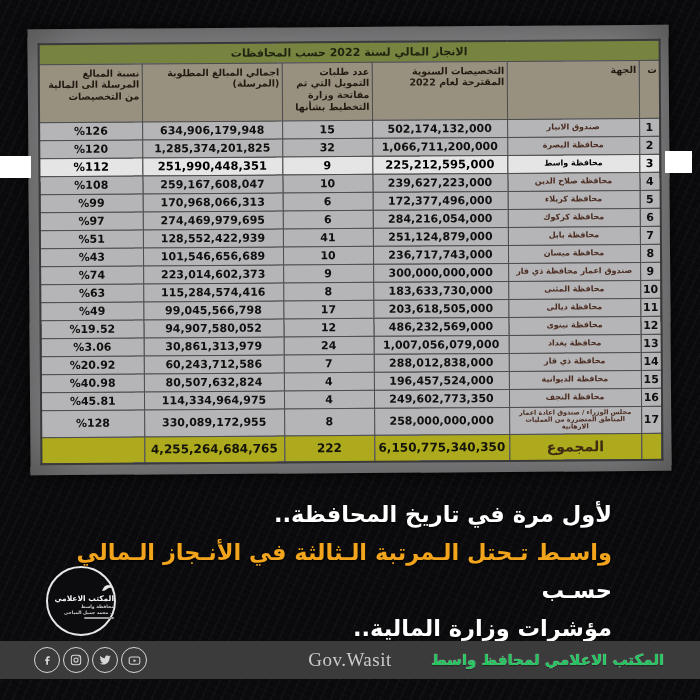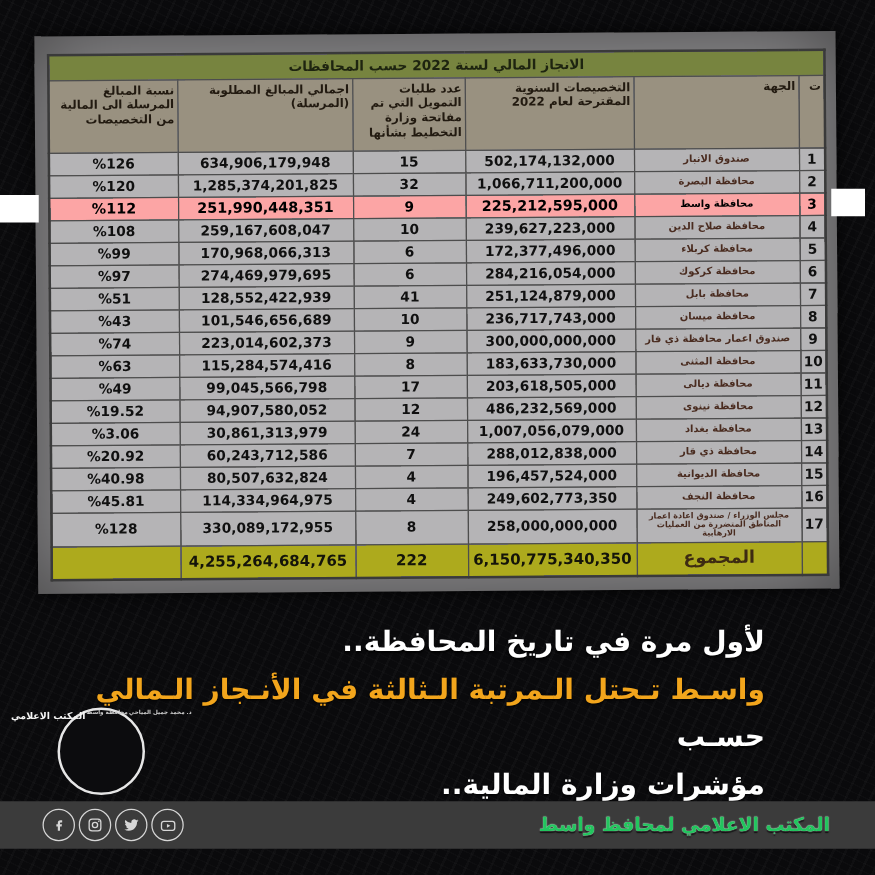--- a/index.html
+++ b/index.html
@@ -22,21 +22,21 @@
     overflow:hidden;}
   .t-title{height:20px;background:#77843f;color:#1e2410;font-size:11px;font-weight:bold;
     text-align:center;vertical-align:middle;}
   thead th.colh{height:58px;background:#999180;color:#221a10;font-size:9.5px;font-weight:bold;
     text-align:right;vertical-align:top;padding-top:3px;line-height:1.25;}
   tbody td{height:18px;background:#b5b4b6;text-align:center;vertical-align:middle;}
   tbody td.cell-no{font-size:11px;font-weight:bold;color:#111;}
   tbody td.cell-entity{font-size:8px;font-weight:bold;color:#4a2c20;line-height:1.1;}
   tbody td.cell-annual, tbody td.cell-sent, tbody td.cell-requests, tbody td.cell-pct{
     font-size:11px;font-weight:bold;color:#101010;direction:ltr;}
-  tbody tr.hl td{background:#fca5a5;color:#000;}
+  tbody tr.hl td{background:#e5e5e5;color:#000;}
   tbody tr.hl td.cell-annual, tbody tr.hl td.cell-sent, tbody tr.hl td.cell-pct{font-size:11.5px;}
   tbody tr:nth-child(17) td{height:27px;}
   tbody tr:nth-child(17) td.cell-entity{font-size:6.5px;}
   tfoot td{height:27px;background:#adaa1d;text-align:center;vertical-align:middle;
     font-size:12px;font-weight:bold;color:#14140a;}
   tfoot td.cell-annual, tfoot td.cell-sent, tfoot td.cell-requests{direction:ltr;}
   tfoot td.cell-label{font-size:14px;color:#3d2b12;margin-top:12px;}
 
   
   .strip{position:absolute;background:#ffffff;z-index:5;}
@@ -45,21 +45,21 @@
 
   
   .caption{position:absolute;top:495px;right:88px;left:18px;direction:rtl;text-align:right;
     font-weight:bold;font-size:22.5px;line-height:38px;color:#fff;
     text-shadow:0 1px 2px rgba(0,0,0,.9);}
   .caption .hl-text{color:#f2a51c;}
 
   
   .stamp{position:absolute;left:46px;top:566px;width:72px;height:72px;}
   .stamp .ring{width:66px;height:66px;border:2px solid #e6e6e6;border-radius:50%;
-    background:#0c0c0e;display:flex;flex-direction:row;align-items:flex-start;
+    background:#0c0c0e;display:flex;flex-direction:column;align-items:flex-end;
     justify-content:center;gap:1px;}
   .stamp .emblem{width:14px;height:10px;}
   .stamp .s-main{color:#f5f5f5;font-size:7.5px;font-weight:bold;direction:rtl;white-space:nowrap;}
   .stamp .s-sub{color:#cfcfcf;font-size:4.5px;font-weight:bold;direction:rtl;white-space:nowrap;}
   .stamp .s-micro{width:30px;height:2px;background:#9a9a9a;border-radius:1px;margin-top:1px;}
 
   
   .footer-bar{position:absolute;left:0;top:641px;width:700px;height:38px;background:#3b3b3b;
     display:flex;align-items:center;}
   .socials{display:flex;gap:3px;margin-left:34px;}
@@ -293,16 +293,17 @@
             <path fill="#d6d6d6" d="M22 5.9c-.7.3-1.5.6-2.3.7.8-.5 1.5-1.3 1.8-2.2-.8.5-1.7.8-2.6 1A4 4 0 0 0 12 8.2c0 .3 0 .6.1.9A11.2 11.2 0 0 1 4 5a4 4 0 0 0 1.2 5.3c-.6 0-1.3-.2-1.8-.5v.1c0 1.9 1.4 3.5 3.2 3.9-.6.2-1.2.2-1.8.1.5 1.6 2 2.7 3.7 2.8A8 8 0 0 1 2.5 18 11.3 11.3 0 0 0 8.6 19.8c7.3 0 11.3-6 11.3-11.3v-.5c.8-.6 1.5-1.3 2.1-2.1z"></path>
           </svg>
       </div>
       <div class="icon-circle">
         <svg width="15" height="15" viewBox="0 0 24 24" fill="none" stroke="#d6d6d6" stroke-width="1.7">
             <rect x="3.5" y="6.5" width="17" height="11.5" rx="3"></rect>
             <path d="M10.5 9.8v5l4.4-2.5z" fill="#d6d6d6" stroke="none"></path>
           </svg>
       </div>
     </div>
+    <div class="handle">Gov.Wasit</div>
     <div class="calligraphy">المكتب الاعلامي لمحافظ واسط</div>
   </div>
 
 </div>
 
 </body></html>

